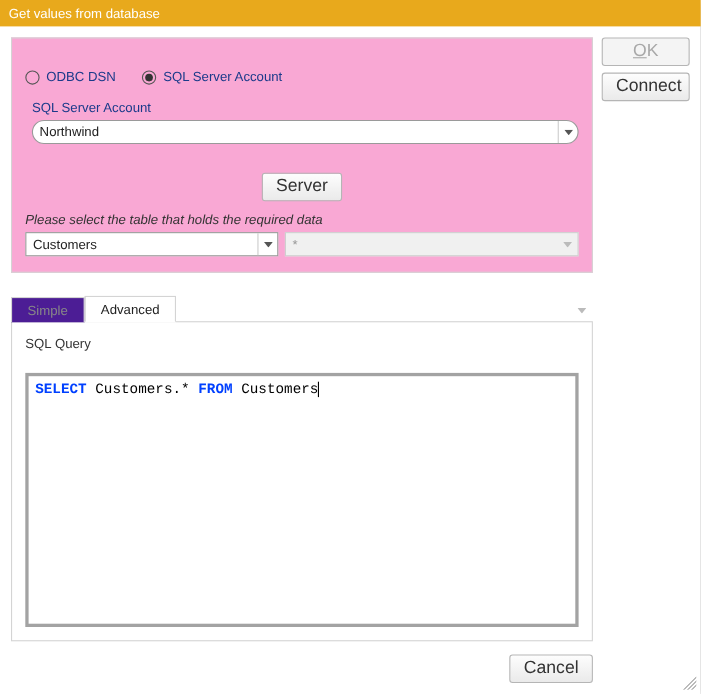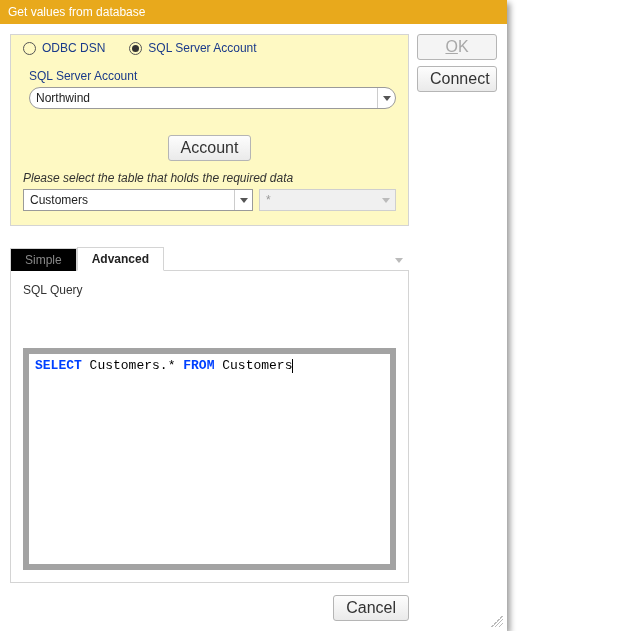--- a/index.html
+++ b/index.html
@@ -5,21 +5,21 @@
 * { box-sizing: border-box; margin: 0; padding: 0; }
 body {
   font-family: "Segoe UI", Tahoma, Arial, sans-serif;
   font-size: 12px;
   background: #fff;
   width: 637px;
   height: 631px;
   overflow: hidden;
 }
 .dialog {
-  width: 507px;
+  width: 637px;
   height: 631px;
   background: #fff;
   box-shadow: 3px 3px 6px rgba(0,0,0,0.4);
   position: relative;
 }
 .titlebar {
   background: #e8a91c;
   color: #fff;
   height: 24px;
   line-height: 24px;
@@ -55,22 +55,22 @@
   padding: 0 12px;
 }
 .btn.disabled {
   color: #a8a8a8;
   background: #f4f4f4;
   cursor: default;
 }
 .btn .accel { text-decoration: underline; }
 .panel {
   border: 1px solid #d4d4d4;
-  background: #fef9c3;
-  padding: 6px 12px 14px 12px;
+  background: #f9a8d4;
+  padding: 28px 12px 14px 12px;
   margin-bottom: 20px;
 }
 .radio-row {
   display: flex;
   gap: 24px;
   align-items: center;
   margin-bottom: 14px;
 }
 .radio {
   display: inline-flex;
@@ -144,60 +144,59 @@
 .tab-strip {
   display: flex;
   align-items: flex-end;
   gap: 0;
   position: relative;
 }
 .tab {
   padding: 4px 14px;
   font-size: 12px;
   color: #888;
-  background: #000000;
+  background: #4c1d95;
   border: 1px solid #d4d4d4;
   border-bottom: none;
   cursor: pointer;
   position: relative;
   top: 1px;
 }
 .tab.active {
   background: #fff;
   color: #222;
-  font-weight: 700;
+  font-weight: 400;
   border-bottom: 1px solid #fff;
   z-index: 2;
 }
 .tab-strip .spacer { flex:1; }
 .tab-strip .menu {
   color: #bbb;
   padding: 0 6px 4px 0;
 }
 .tab-body {
   border: 1px solid #d4d4d4;
   flex: 1;
   padding: 12px;
   display: flex;
   flex-direction: column;
 }
-.query-label { color: #333; margin-bottom: 7px; }
+.query-label { color: #333; margin-bottom: 20px; }
 .query-box {
   flex: 1;
-  border: 6px solid #a3a3a3;
+  border: 3px solid #a3a3a3;
   background: #fff;
   padding: 4px 6px;
   font-family: Consolas, "Courier New", monospace;
   font-size: 13px;
   line-height: 16px;
   white-space: pre;
   overflow: auto;
   color: #000;
   position: relative;
-  margin-top: 44px;
 }
 .kw { color: #0040ff; font-weight: 600; }
 .caret {
   display: inline-block;
   width: 1px; height: 14px;
   background: #000;
   vertical-align: text-bottom;
 }
 .parse-row {
   display: flex;
@@ -243,21 +242,21 @@
         <div class="select-wrap" style="margin-left:6px;border-radius:11px;">
           <span class="value">Northwind</span>
           <span class="chev">
             <svg viewBox="0 0 8 5">
                 <path d="M0 0 L4 5 L8 0 Z" fill="currentColor"></path>
               </svg>
           </span>
         </div>
 
         <div class="center-btn">
-          <button class="btn">Account</button>
+          <button class="btn">Server</button>
         </div>
 
         <div class="sub-label">Please select the table that holds the required data</div>
         <div class="table-row">
           <div class="select-wrap">
             <span class="value">Customers</span>
             <span class="chev">
               <svg viewBox="0 0 8 5">
                   <path d="M0 0 L4 5 L8 0 Z" fill="currentColor"></path>
                 </svg>

